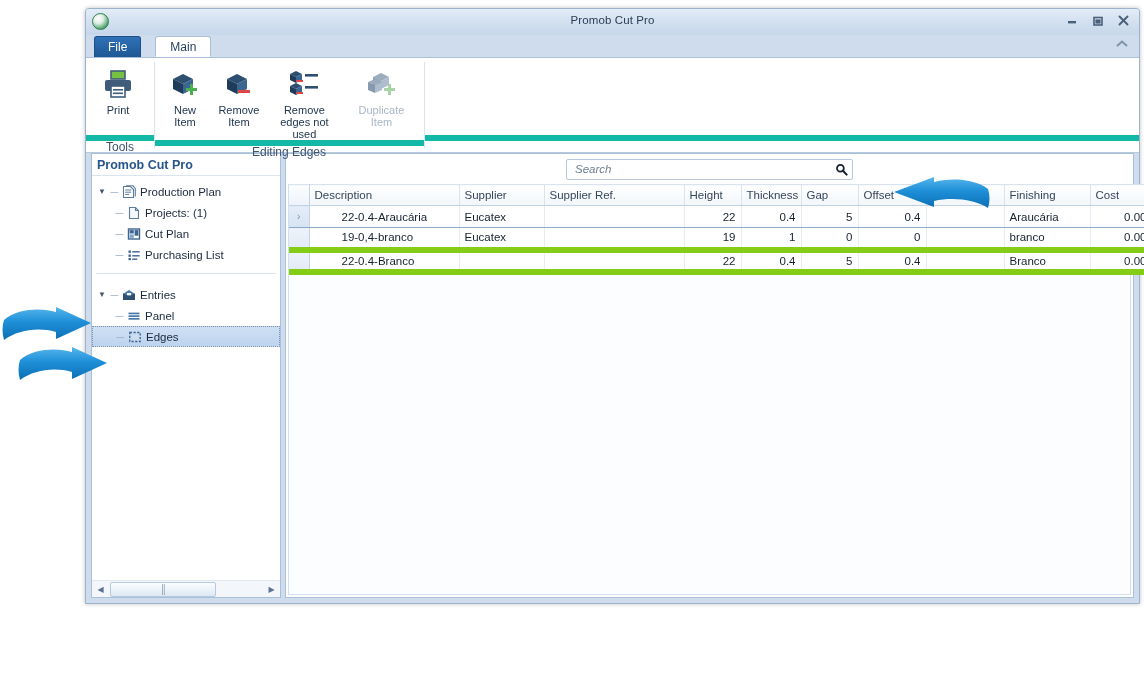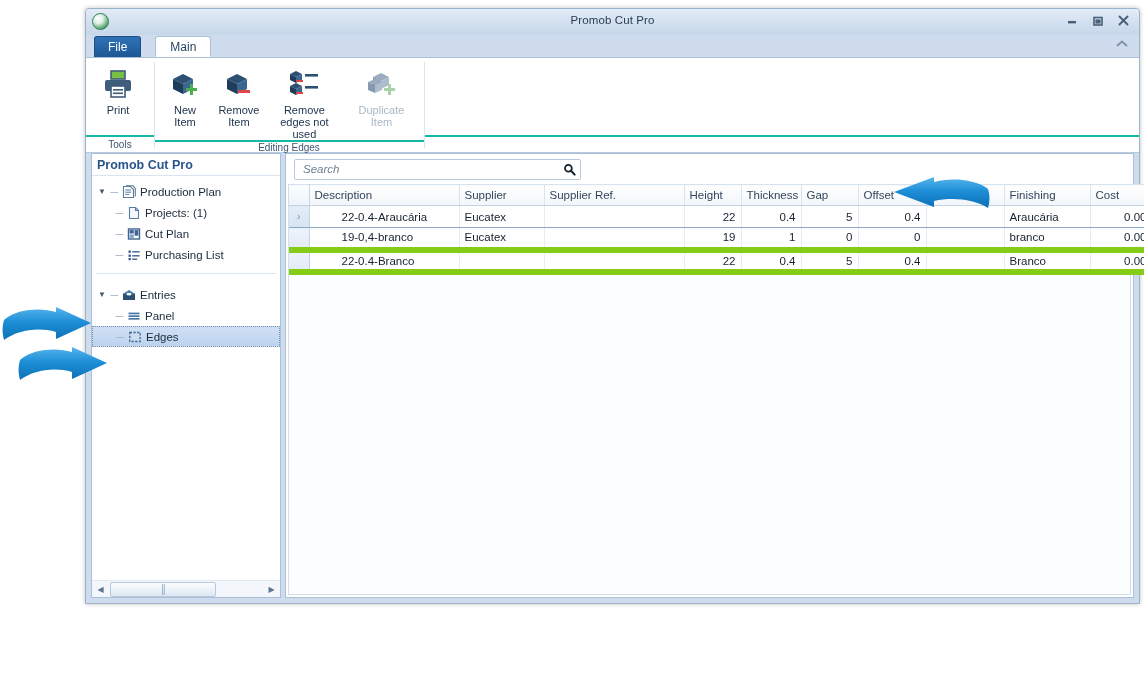--- a/index.html
+++ b/index.html
@@ -95,23 +95,23 @@
     position: relative;
     flex: 0 0 auto;
   }
   .rgroup { display: flex; flex-direction: column; height: 100%; position: relative; }
   .rgroup + .rgroup::before {
     content: ""; position: absolute; left: 0; top: 4px; bottom: 4px;
     width: 1px; background: #dbe4ee;
   }
   .rgroup-items { flex: 1; display: flex; align-items: flex-start; padding: 5px 4px 0 4px; }
   .rgroup-label {
-    height: 17px; font-size: 10px; color: #3c5470;
+    height: 17px; font-size: 12px; color: #3c5470;
     display: flex; align-items: center; justify-content: center;
-    border-top: 2px solid #14b8a6;
+    border-top: 6px solid #14b8a6;
   }
   .rbtn {
     width: 56px; min-height: 68px;
     display: flex; flex-direction: column; align-items: center;
     padding-top: 4px;
     font-size: 11px; color: #21364f; text-align: center; line-height: 12px;
   }
   .rbtn.wide { width: 80px; }
   .rbtn.disabled { color: #a8b6c5; }
   .rbtn-ico { height: 34px; display: flex; align-items: center; justify-content: center; margin-bottom: 3px; }
@@ -173,21 +173,21 @@
   
   #right-panel {
     flex: 1;
     background: #ffffff;
     border: 1px solid #a9c0d8;
     display: flex; flex-direction: column;
     min-width: 0;
   }
   #search-row {
     height: 30px;
-    display: flex; align-items: center; justify-content: flex-start;
+    display: flex; align-items: center; justify-content: center;
     padding: 0 8px;
     flex: 0 0 auto;
   }
   #search-box {
     width: 287px; height: 21px;
     border: 1px solid #b7c9dd; border-radius: 2px;
     background: #ffffff;
     display: flex; align-items: center;
     padding: 0 4px 0 6px;
   }

